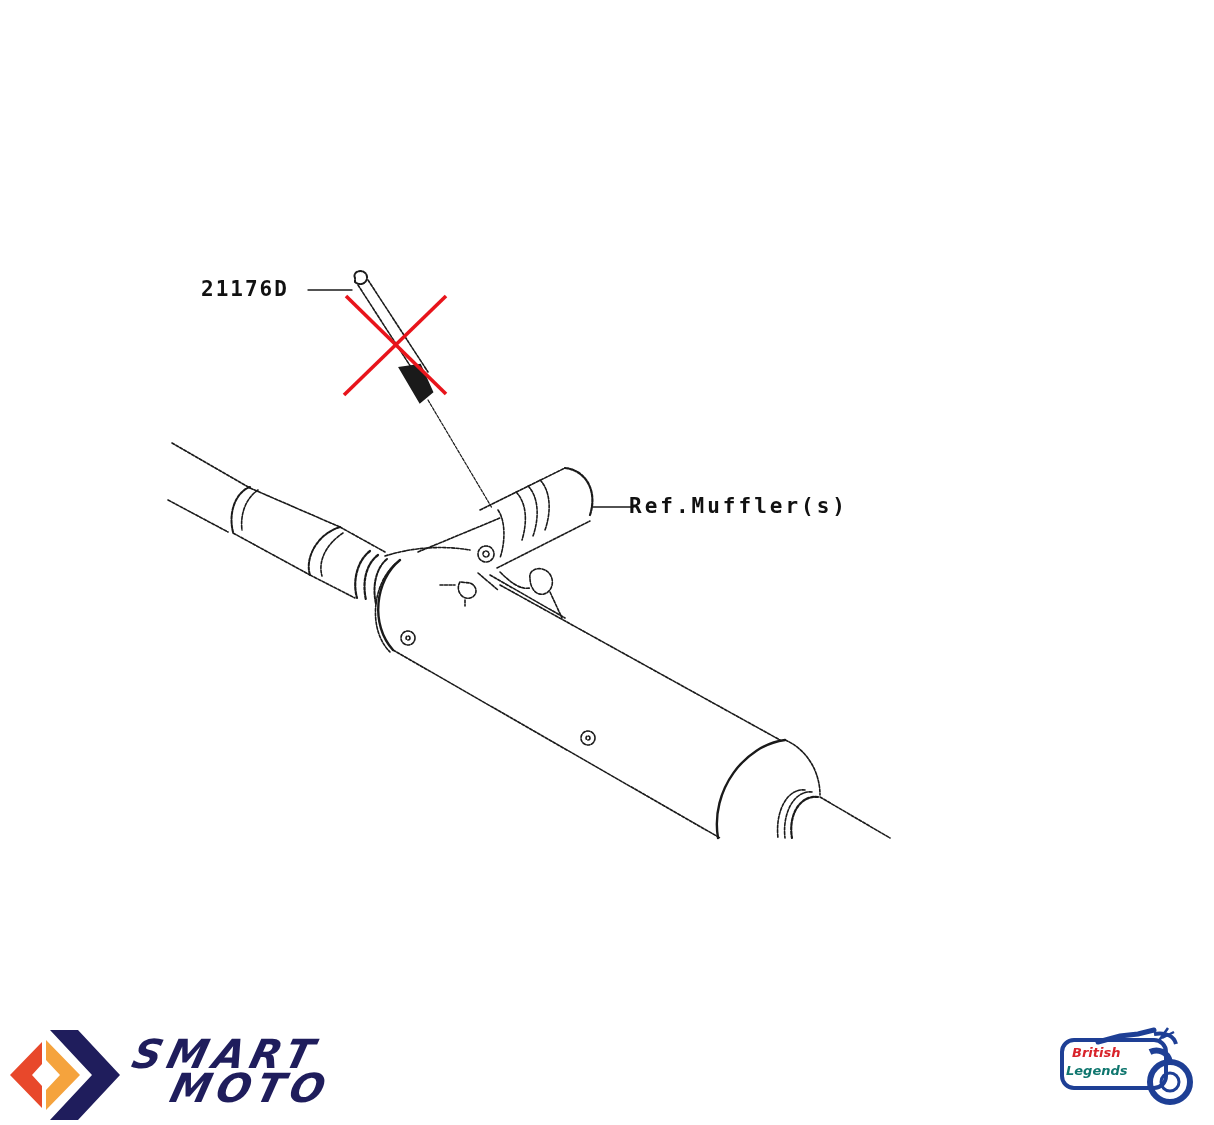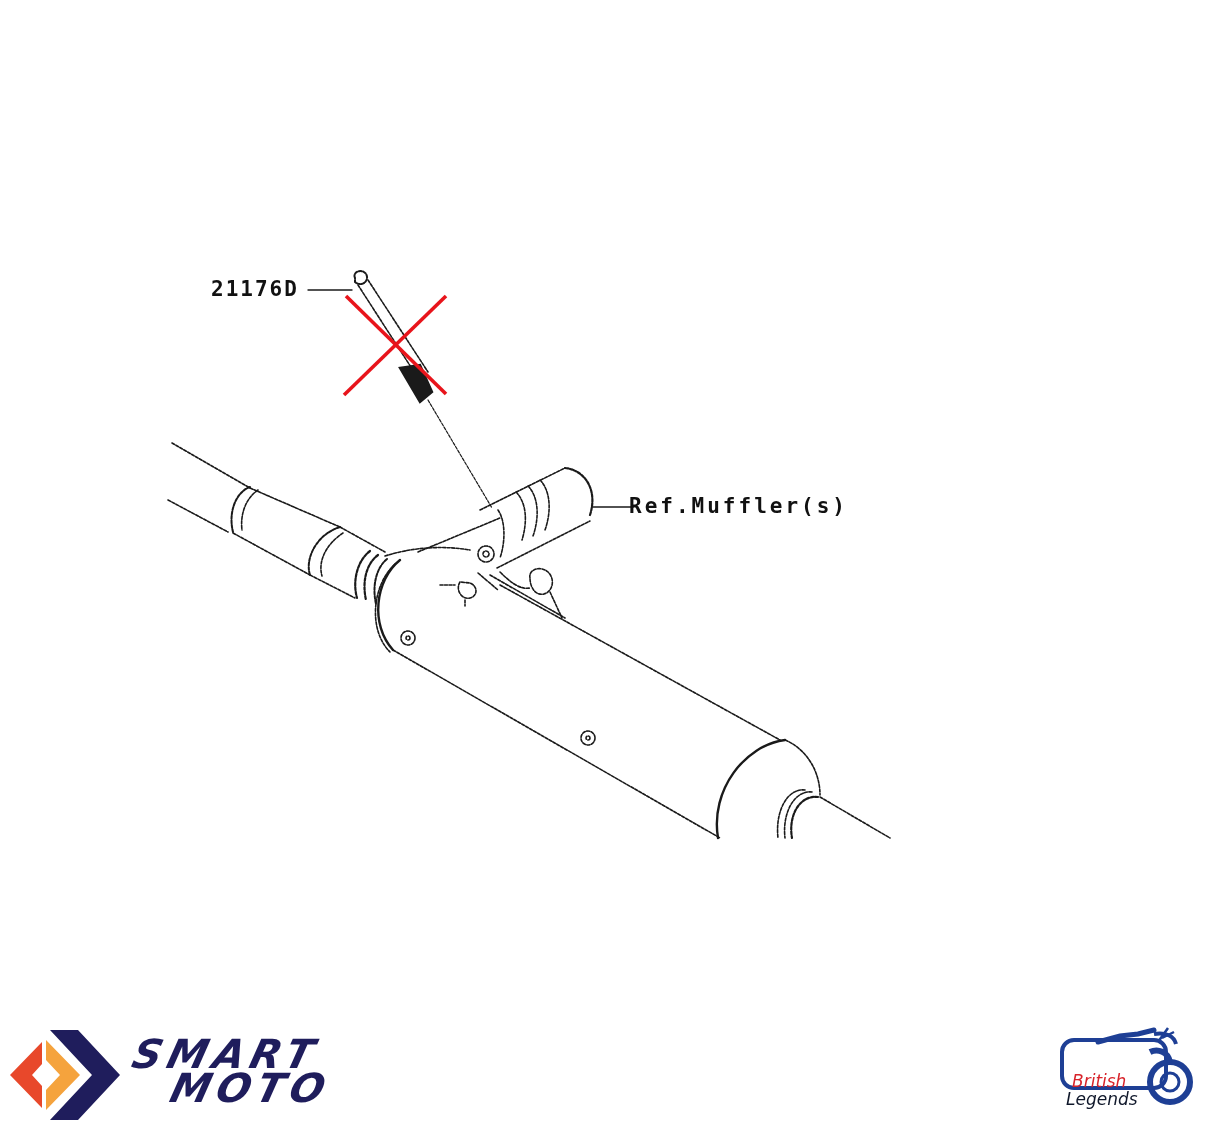--- a/index.html
+++ b/index.html
@@ -2,37 +2,37 @@
 <html><head>
   <meta charset="utf-8">
   <style>
     html, body { margin: 0; padding: 0; background: #ffffff; }
     body { width: 1214px; height: 1125px; position: relative; overflow: hidden; font-family: "DejaVu Sans Mono", monospace; }
     .diagram { position: absolute; left: 0; top: 0; width: 1214px; height: 1125px; }
     .label {
       position: absolute; font-family: "DejaVu Sans Mono", "Liberation Mono", monospace;
       font-weight: bold; color: #111; font-size: 21px; letter-spacing: 2px; white-space: nowrap;
     }
-    .label-part { left: 211px; top: 277px; text-align: center; }
+    .label-part { left: 201px; top: 277px; text-align: center; }
     .label-ref { left: 629px; top: 494px; letter-spacing: 3px; }
     .logo-smart { position: absolute; left: 8px; top: 1030px; width: 360px; height: 90px; }
     .smart-text {
       position: absolute; font-family: "DejaVu Sans", "Liberation Sans", sans-serif; font-weight: bold;
       font-style: italic; color: #1f1d5c; font-size: 40px; letter-spacing: 6px; line-height: 36px;
       transform: skewX(-14deg); transform-origin: left top;
     }
     .smart-t1 { left: 130px; top: 6px; }
     .smart-t2 { left: 168px; top: 40px; }
     .logo-bl { position: absolute; left: 1058px; top: 1022px; width: 140px; height: 90px; }
     .bl-text {
-      position: absolute; font-family: "DejaVu Sans", "Liberation Sans", sans-serif; font-weight: normal;
-      font-style: italic; font-size: 17px; line-height: 18px; margin-top: 28px;
+      position: absolute; font-family: "DejaVu Sans", "Liberation Sans", sans-serif; font-weight: bold;
+      font-style: italic; font-size: 13px; line-height: 18px;
     }
     .bl-t1 { left: 14px; top: 22px; color: #d8232a; }
-    .bl-t2 { left: 8px; top: 40px; color: #0f172a; }
+    .bl-t2 { left: 8px; top: 40px; color: #0f766e; }
   </style>
 </head>
 <body>
 
 <svg class="diagram" width="1214" height="1125" viewBox="0 0 1214 1125" xmlns="http://www.w3.org/2000/svg">
   <g fill="none" stroke="#1a1a1a" stroke-width="1.6" stroke-dasharray="3 1.5" stroke-linecap="round">
 
     <g>
       <line x1="172" y1="443" x2="250" y2="488"></line>
       <line x1="168" y1="500" x2="228" y2="532"></line>

